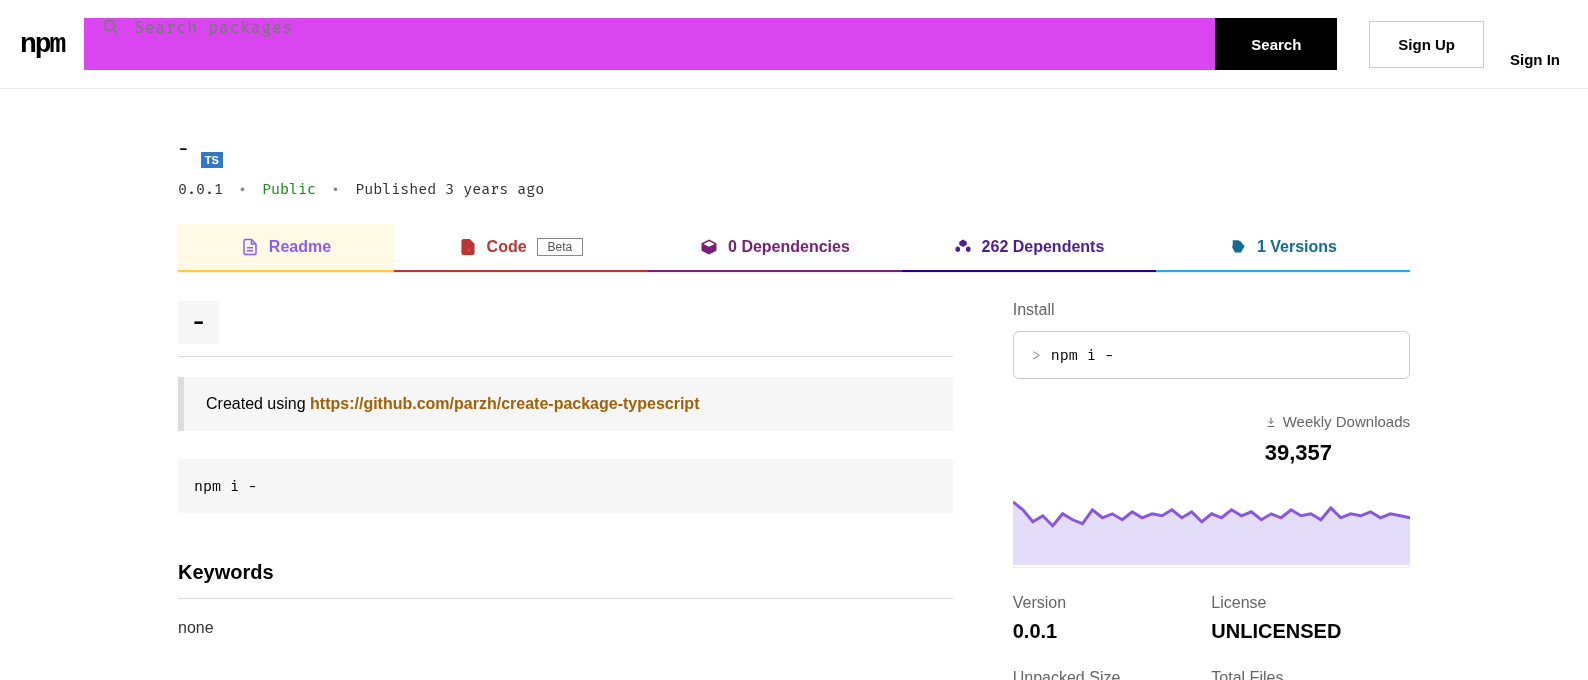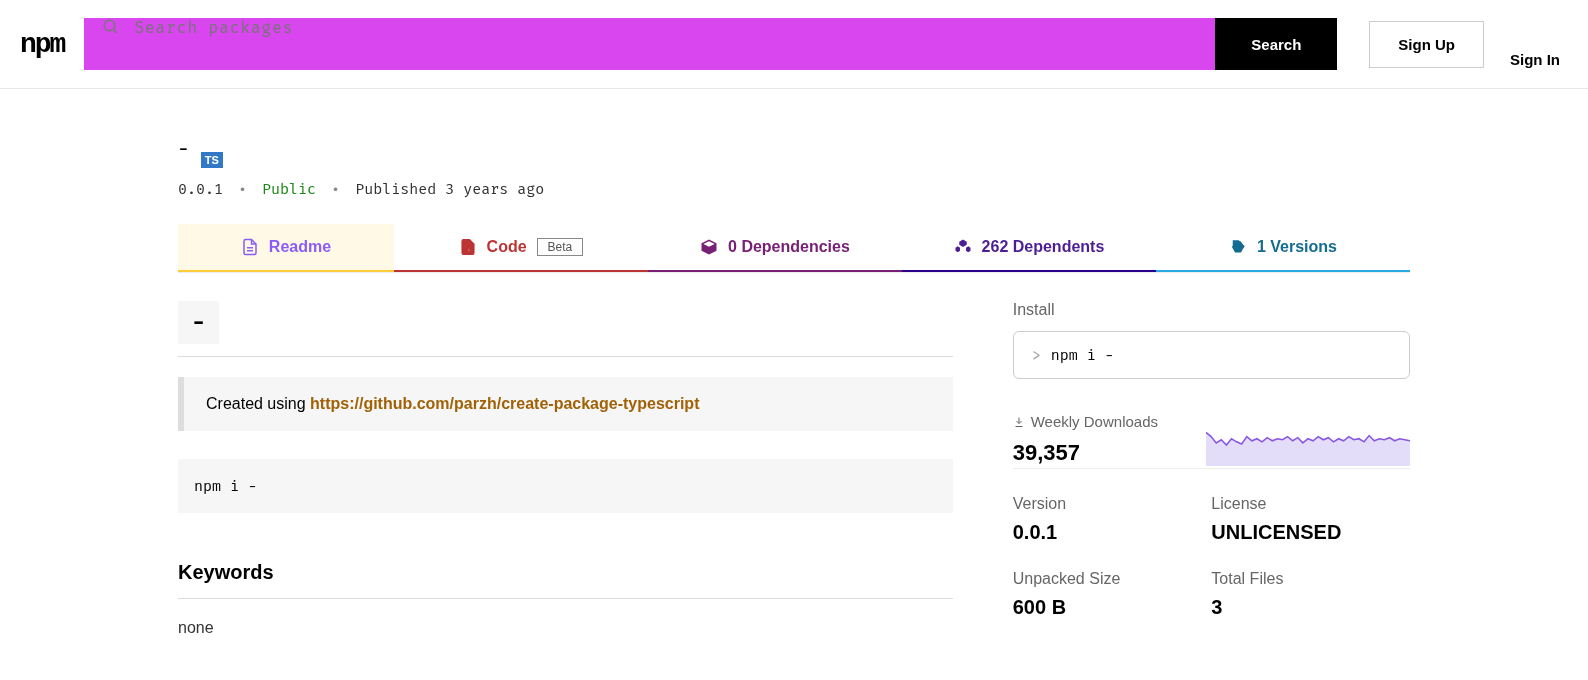--- a/index.html
+++ b/index.html
@@ -251,20 +251,21 @@
     .install-prompt {
       color: #999;
     }
     .downloads-row {
       display: flex;
       align-items: flex-end;
       gap: 20px;
       border-bottom: 1px solid #eee;
       padding-bottom: 2px;
       margin-bottom: 26px;
+      flex-direction: column;
     }
     .downloads-text {
       flex: 0.85;
     }
     .downloads-label {
       display: flex;
       align-items: center;
       gap: 6px;
       font-size: 15px;
       color: #666;

